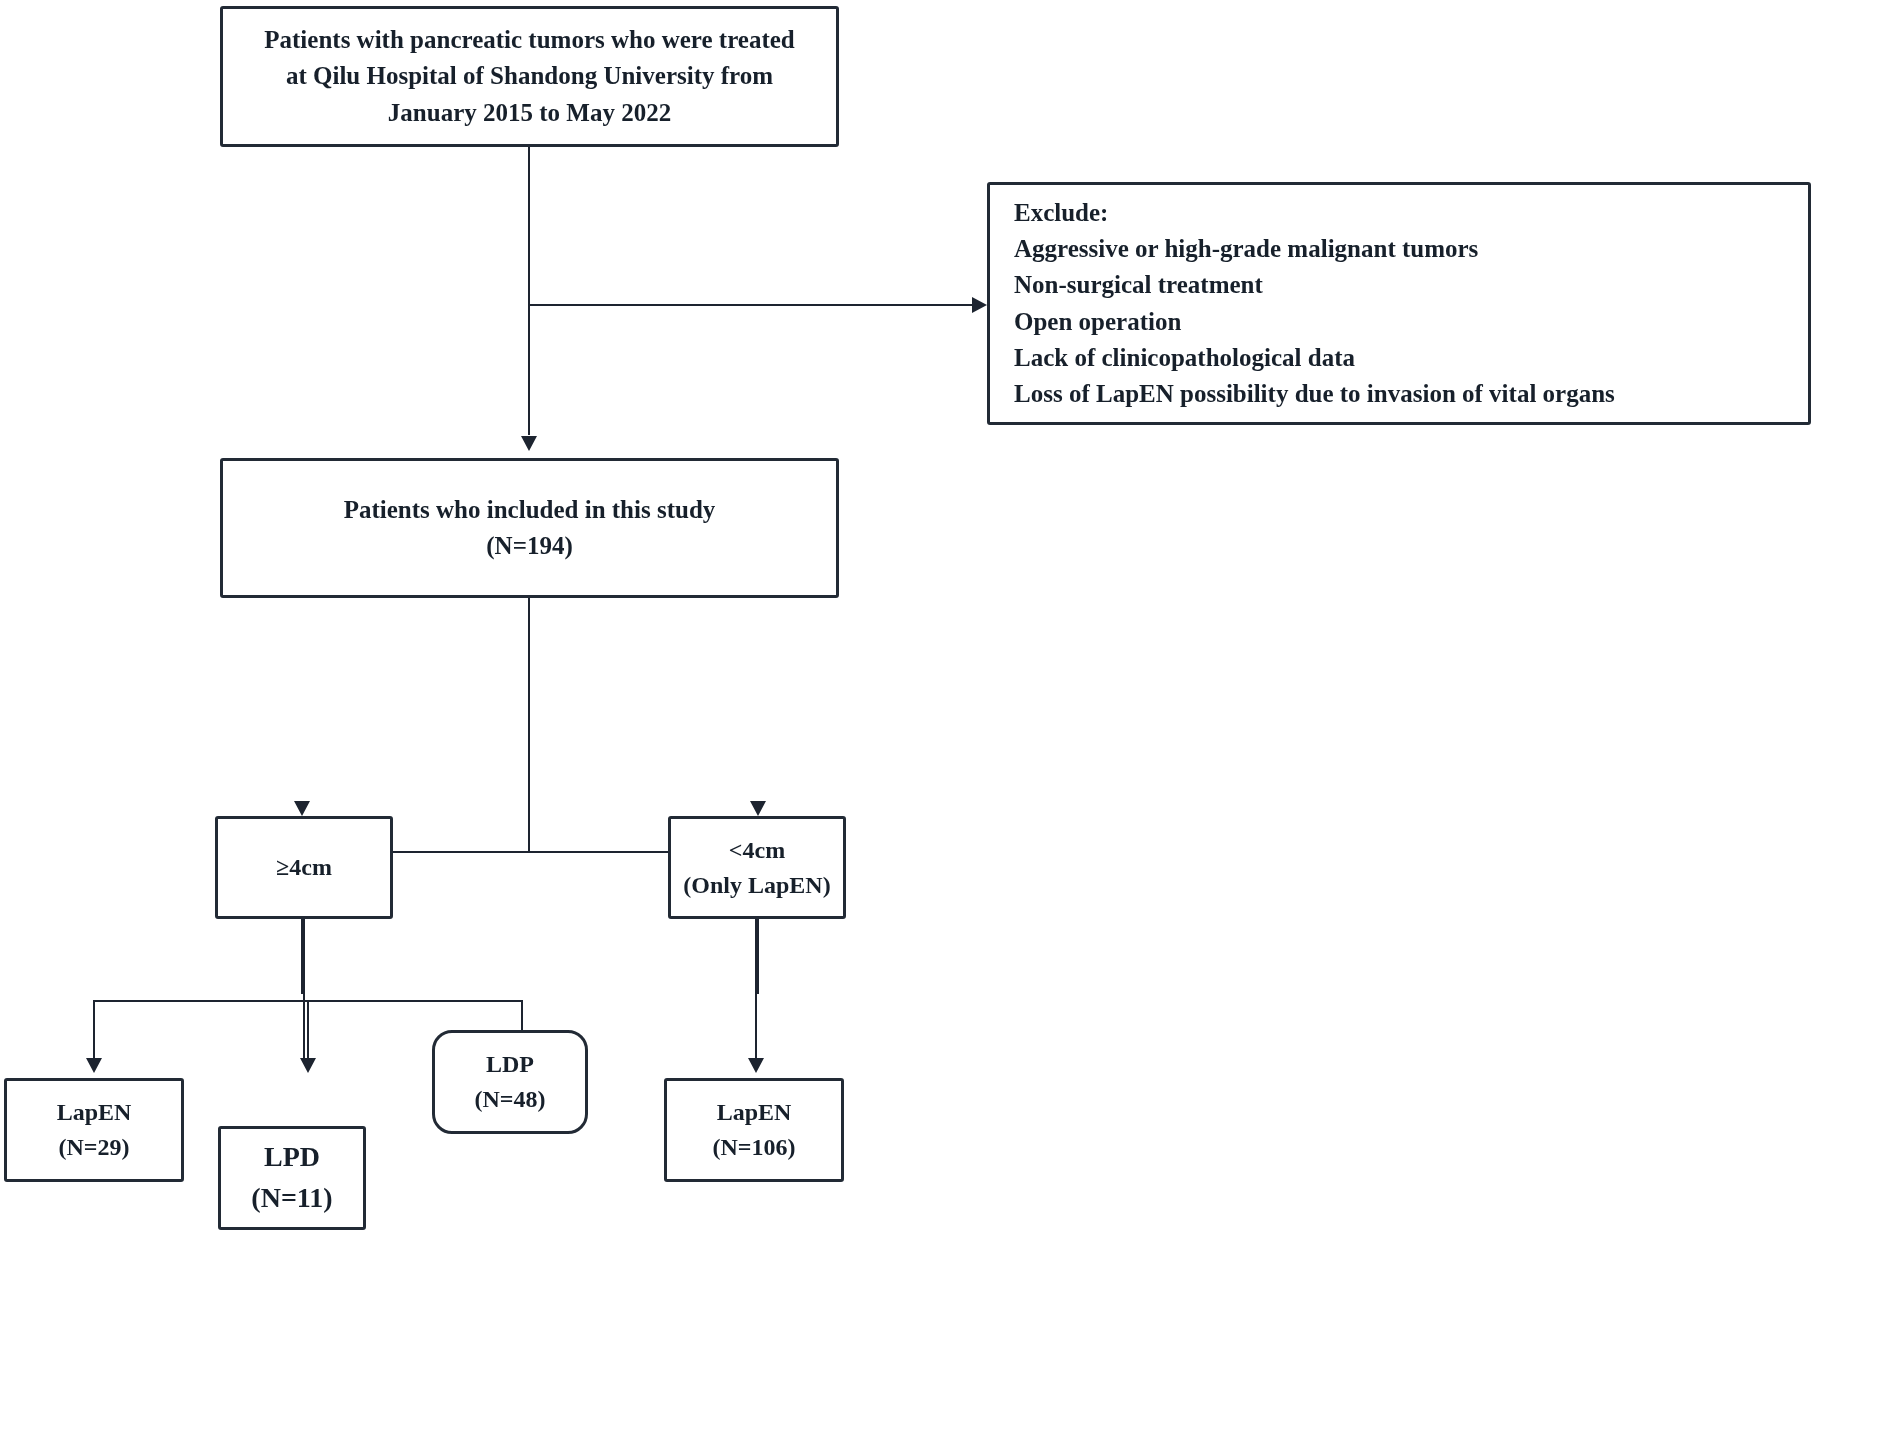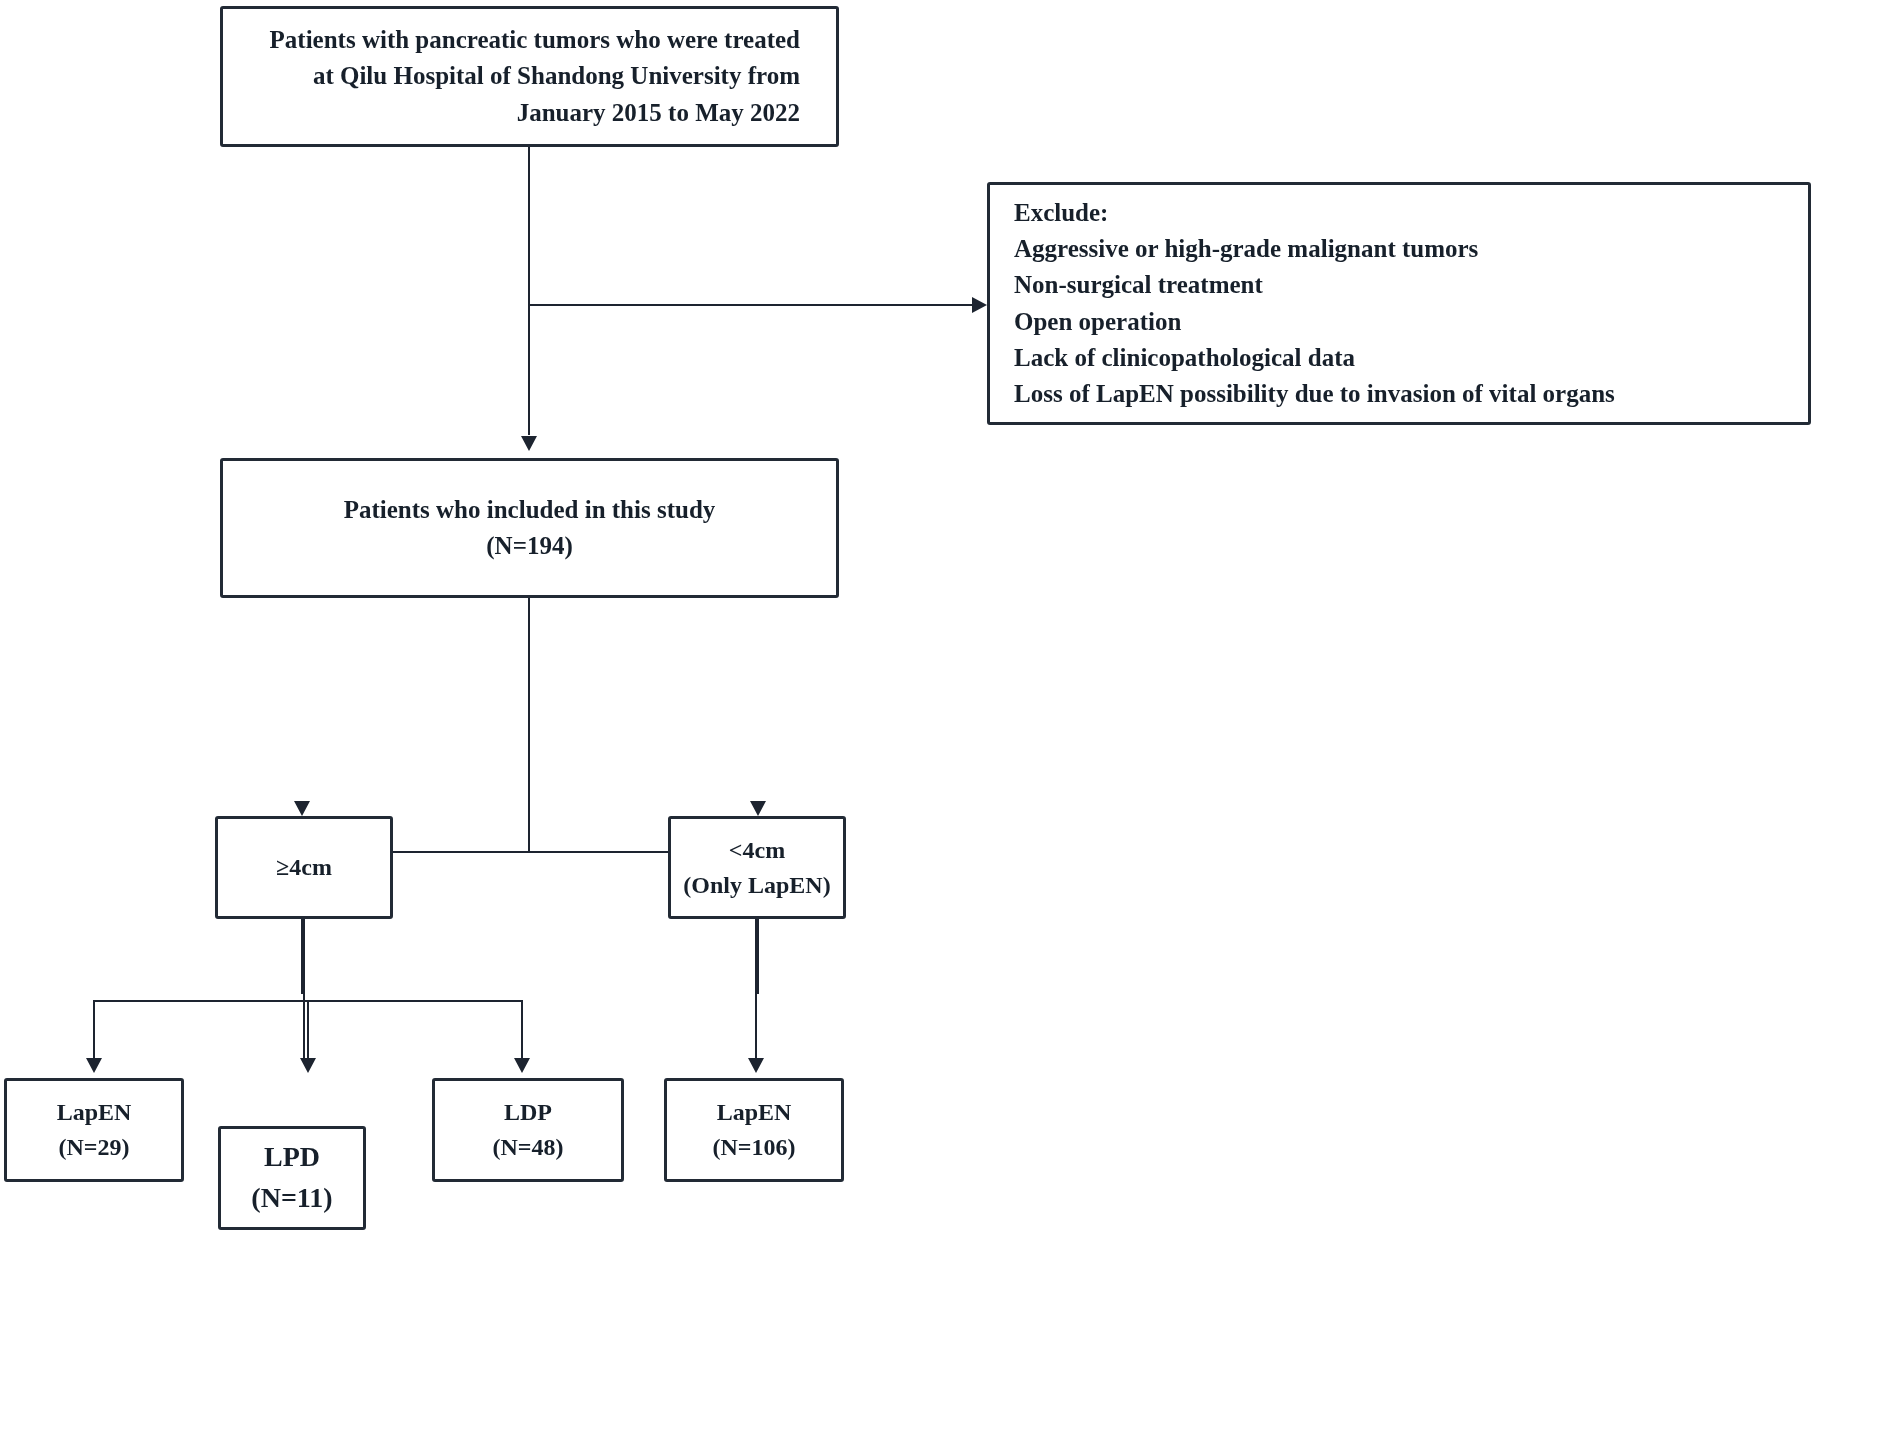--- a/index.html
+++ b/index.html
@@ -31,21 +31,20 @@
   .box.left{
     justify-content:flex-start;
     text-align:left;
   }
   .box-text{white-space:pre-line;}
 
   #box-root{
     left:220px;top:6px;width:619px;height:141px;
     font-size:25px;
     padding:0 36px;
-    text-align:right;
   }
   #box-exclude{
     left:987px;top:182px;width:824px;height:243px;
     font-size:25px;
     padding:0 16px 0 24px;
   }
   .ex-title{font-weight:bold;}
   .ex-list{margin:0;padding:0;list-style:none;}
   .ex-list li{font-weight:bold;}
   #box-included{
@@ -62,22 +61,23 @@
   }
   #box-lapen1{
     left:4px;top:1078px;width:180px;height:104px;
     font-size:24px;
   }
   #box-lpd{
     left:218px;top:1126px;width:148px;height:104px;
     font-size:28px;
   }
   #box-ldp{
-    left:432px;top:1078px;width:192px;height:104px;
+    left:432px;top:1030px;width:156px;height:104px;
     font-size:24px;
+    border-radius:20px;
   }
   #box-lapen2{
     left:664px;top:1078px;width:180px;height:104px;
     font-size:24px;
   }
 
   
   .ln{position:absolute;background:#1d2430;}
   .vl{width:2px;}
   .hl{height:2px;}

